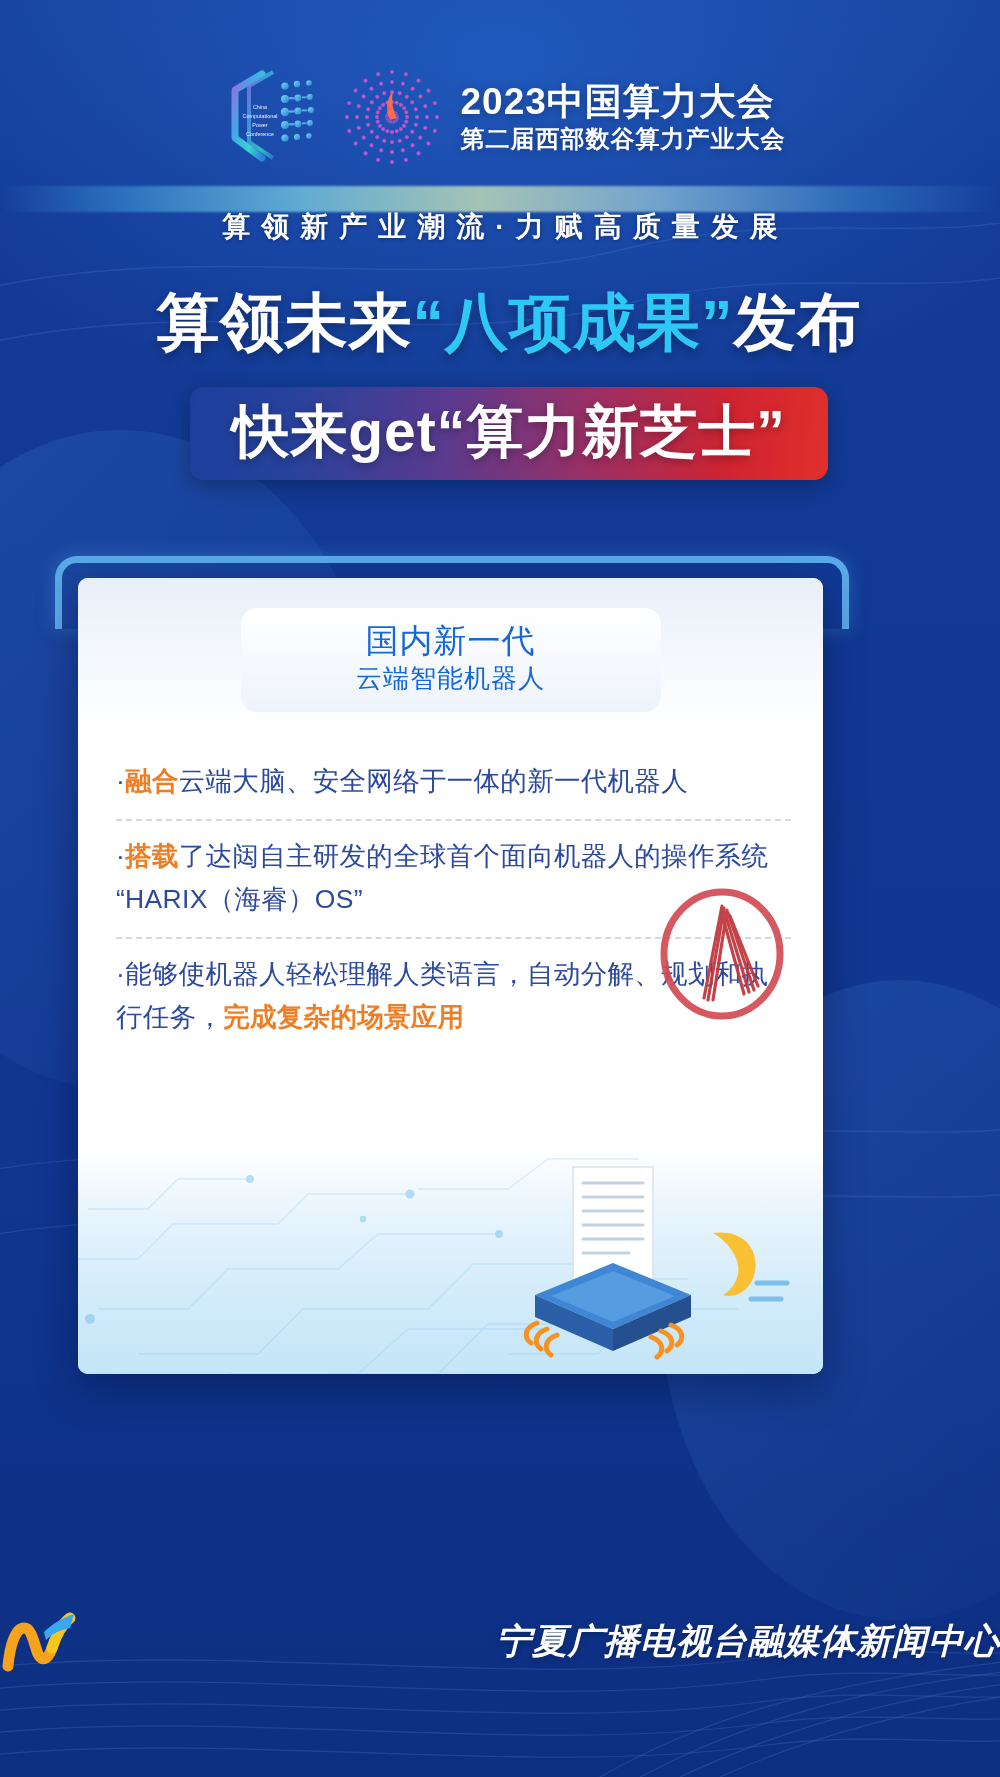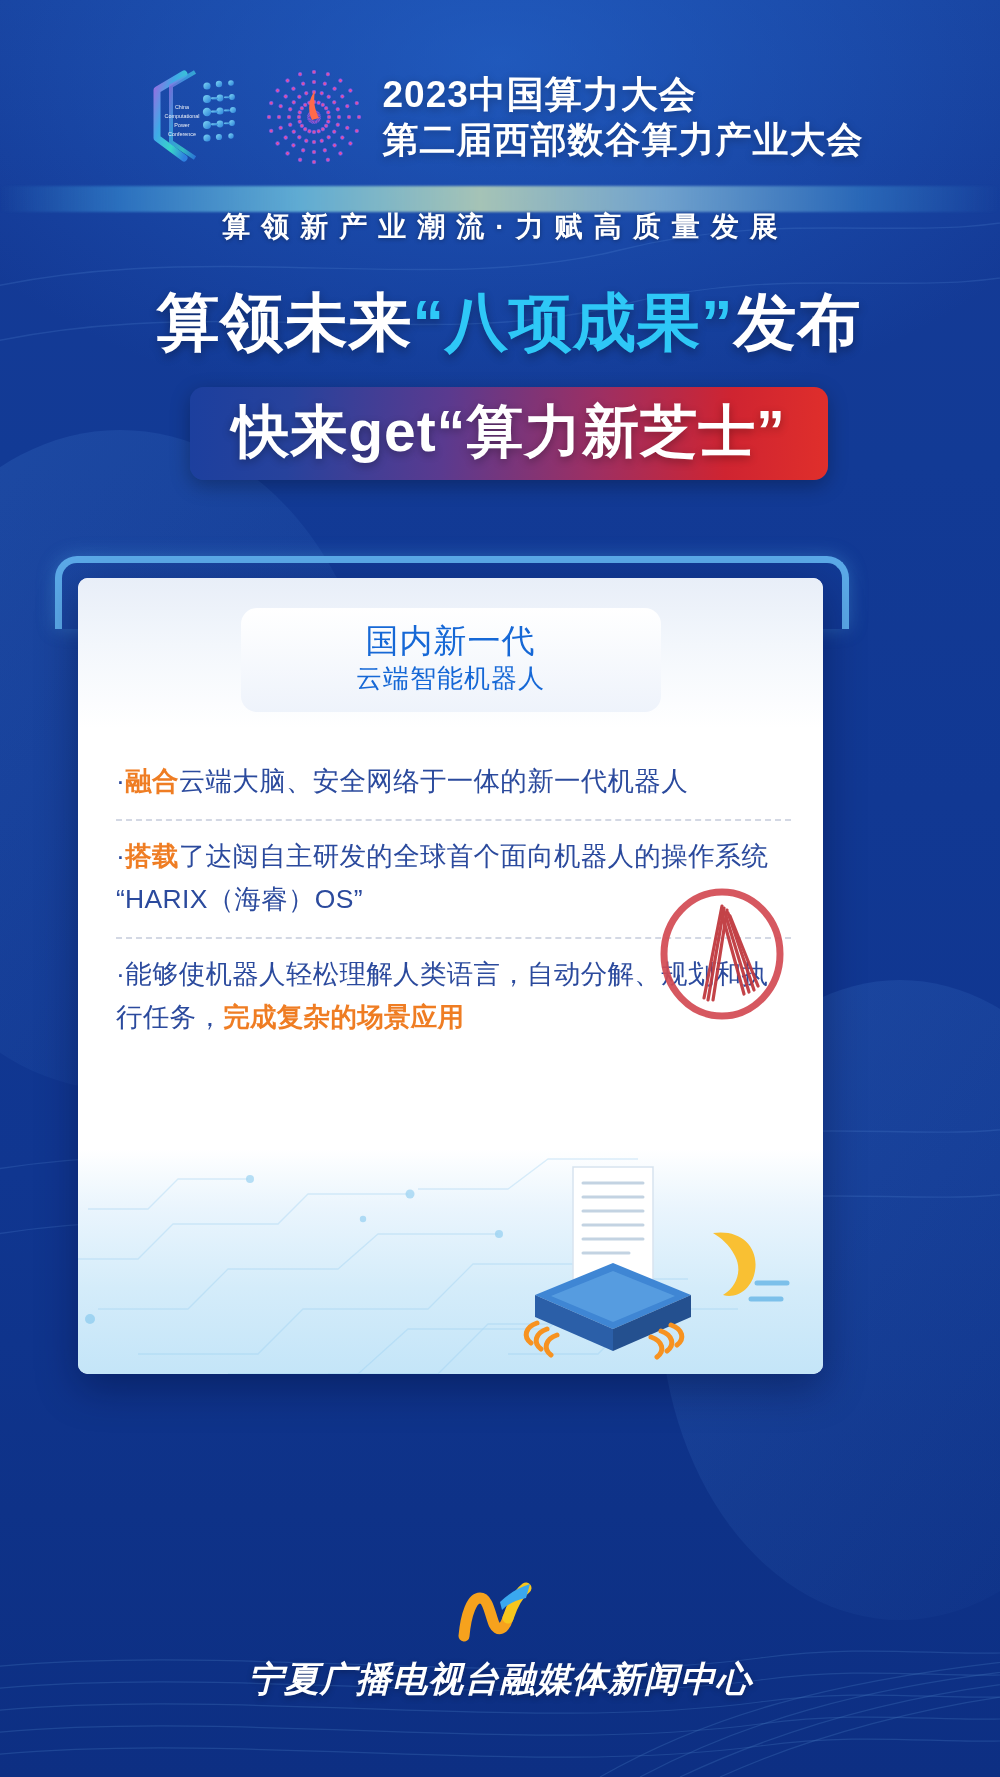--- a/index.html
+++ b/index.html
@@ -20,21 +20,21 @@
   .header-inner{position:absolute;left:0;right:0;top:58px;display:flex;align-items:center;justify-content:center;gap:0;}
   .logo-hex{width:118px;height:118px;position:relative;flex:0 0 auto;}
   .logo-fan{width:118px;height:118px;position:relative;flex:0 0 auto;}
   .conf-title{display:flex;flex-direction:column;gap:4px;margin-left:10px;}
   .conf-title .l1,.conf-title .l2{
     color:#ffffff;font-weight:bold;letter-spacing:1px;line-height:1.12;
     text-shadow:0 2px 8px rgba(0,0,0,.28);
     font-family:"Liberation Sans","DejaVu Sans",sans-serif;
   }
   .conf-title .l1{font-size:37px;}
-  .conf-title .l2{font-size:36px;}
+  .conf-title .l2{font-size:24px;}
   
   .slogan-band{position:absolute;left:0;right:0;top:186px;height:62px;}
   .slogan-grad{position:absolute;left:0;right:0;top:0;height:26px;
     background:linear-gradient(90deg,rgba(28,78,175,0) 0%,rgba(60,150,215,.55) 12%,rgba(120,205,225,.75) 30%,rgba(200,225,185,.8) 48%,rgba(150,200,220,.7) 66%,rgba(60,140,205,.5) 86%,rgba(28,78,175,0) 100%);
     filter:blur(1px);}
   .slogan-text{position:absolute;left:0;right:0;top:22px;text-align:center;
     color:#ffffff;font-size:28px;font-weight:bold;letter-spacing:11px;
     text-indent:11px;text-shadow:0 1px 4px rgba(0,0,0,.35);}
   
   .headline{position:absolute;left:0;right:0;top:286px;text-align:center;padding-left:18px;}
@@ -71,21 +71,21 @@
   .bullet .kw-end{color:#ef7d23;font-weight:bold;}
   .divider{height:0;border-top:2px dashed #d3d8e4;margin:2px 0 2px 0;}
   
   .stamp{position:absolute;left:656px;top:880px;width:136px;height:150px;pointer-events:none;}
   
   .illus{position:absolute;left:0;right:0;bottom:0;height:225px;
     background:linear-gradient(180deg,#ffffff 0%,#eaf5fd 26%,#d4ecfa 62%,#c4e5f8 100%);}
   .circuit{position:absolute;left:0;right:0;bottom:0;height:225px;opacity:.55;}
   .isoart{position:absolute;right:28px;bottom:4px;width:300px;height:215px;}
   
-  .footer{position:absolute;left:0;right:0;top:1596px;height:90px;display:flex;align-items:center;justify-content:center;gap:14px;flex-direction:column;}
+  .footer{position:absolute;left:0;right:0;top:1596px;height:90px;display:flex;align-items:center;justify-content:space-between;gap:14px;}
   .footer-logo{width:88px;height:62px;flex:0 0 auto;}
   .footer-text{color:#ffffff;font-size:35px;font-weight:bold;font-style:italic;letter-spacing:1px;
     text-shadow:0 2px 6px rgba(0,0,0,.3);}
   .waves{position:absolute;left:0;right:0;top:1650px;height:127px;opacity:.5;}
 </style>
 </head>
 <body>
 
 <div class="poster">
 

